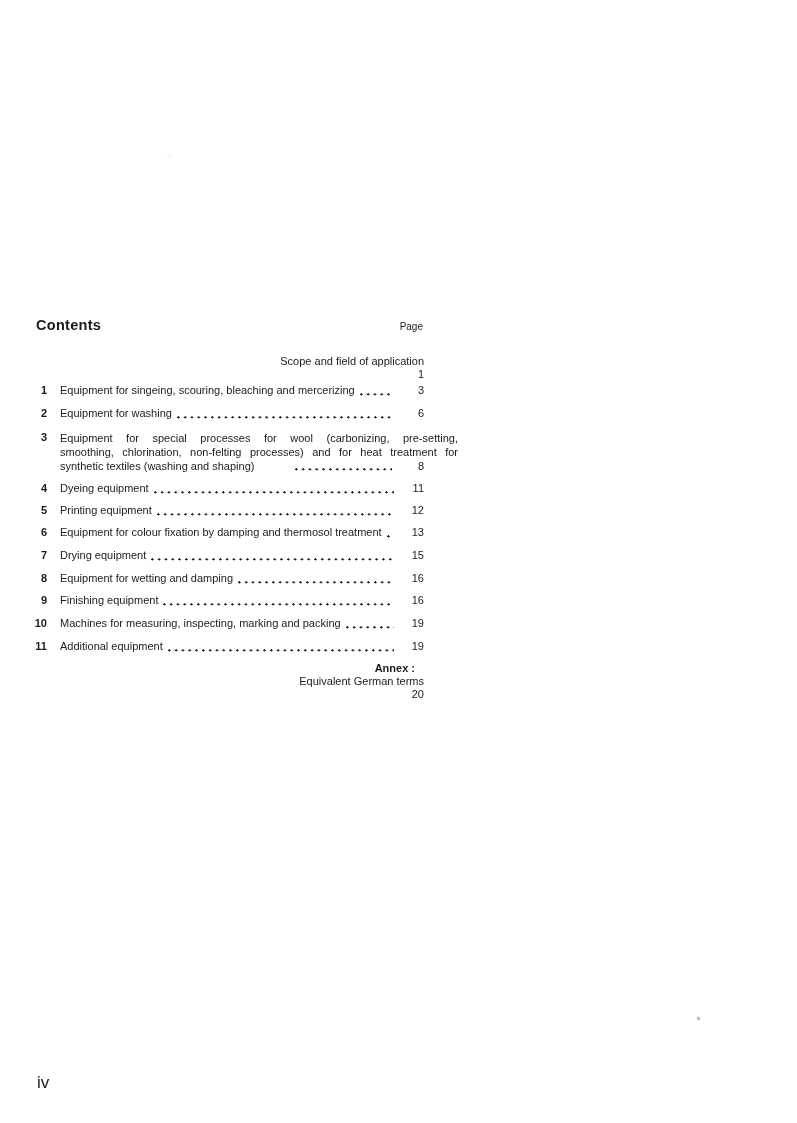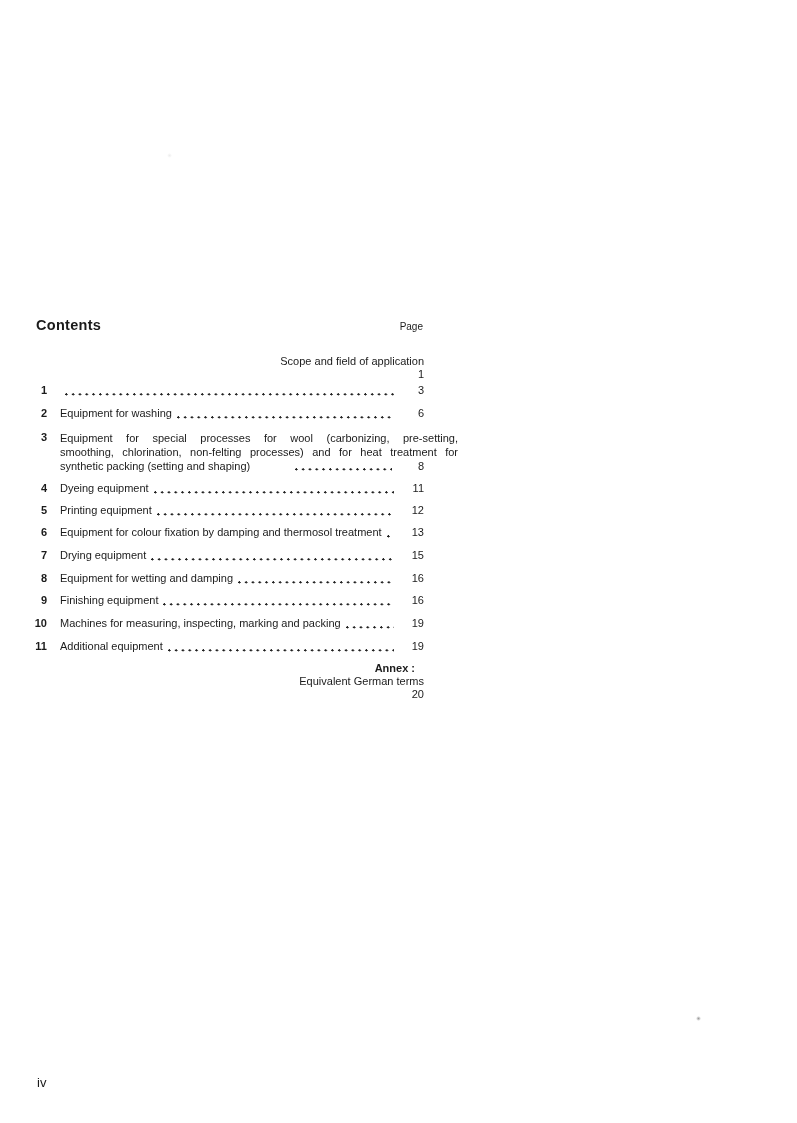--- a/index.html
+++ b/index.html
@@ -106,21 +106,21 @@
   .row.multi .pg {
     position: absolute;
     right: 0;
     bottom: 0;
     line-height: 13px;
   }
   .footer-num {
     position: absolute;
     left: 37px;
     top: 1076px;
-    font-size: 13px;
+    font-size: 17px;
     line-height: 13px;
   }
   .speck {
     position: absolute;
     border-radius: 50%;
   }
   .speck-a {
     left: 696px;
     top: 1016px;
     width: 5px;
@@ -145,37 +145,38 @@
 
   <div class="row no-num" style="top:355px">
 
     <span class="title">Scope and field of application</span>
     <span class="leader"></span>
     <span class="pg">1</span>
   </div>
 
   <div class="row" style="top:384px">
     <span class="num">1</span>
+    <span class="title">Equipment for singeing, scouring, bleaching and mercerizing</span>
     <span class="leader"></span>
     <span class="pg">3</span>
   </div>
 
   <div class="row" style="top:407px">
     <span class="num">2</span>
     <span class="title">Equipment for washing</span>
     <span class="leader"></span>
     <span class="pg">6</span>
   </div>
 
   <div class="row multi" style="top:431px">
     <span class="num">3</span>
     <div class="ml-title">
       <div class="jline">Equipment for special processes for wool (carbonizing, pre-setting,</div>
       <div class="jline">smoothing, chlorination, non-felting processes) and for heat treatment for</div>
-      <div>synthetic packing (setting and shaping)</div>
+      <div>synthetic textiles (washing and shaping)</div>
     </div>
     <span class="leader"></span>
     <span class="pg">8</span>
   </div>
 
   <div class="row" style="top:482px">
     <span class="num">4</span>
     <span class="title">Dyeing equipment</span>
     <span class="leader"></span>
     <span class="pg">11</span>

